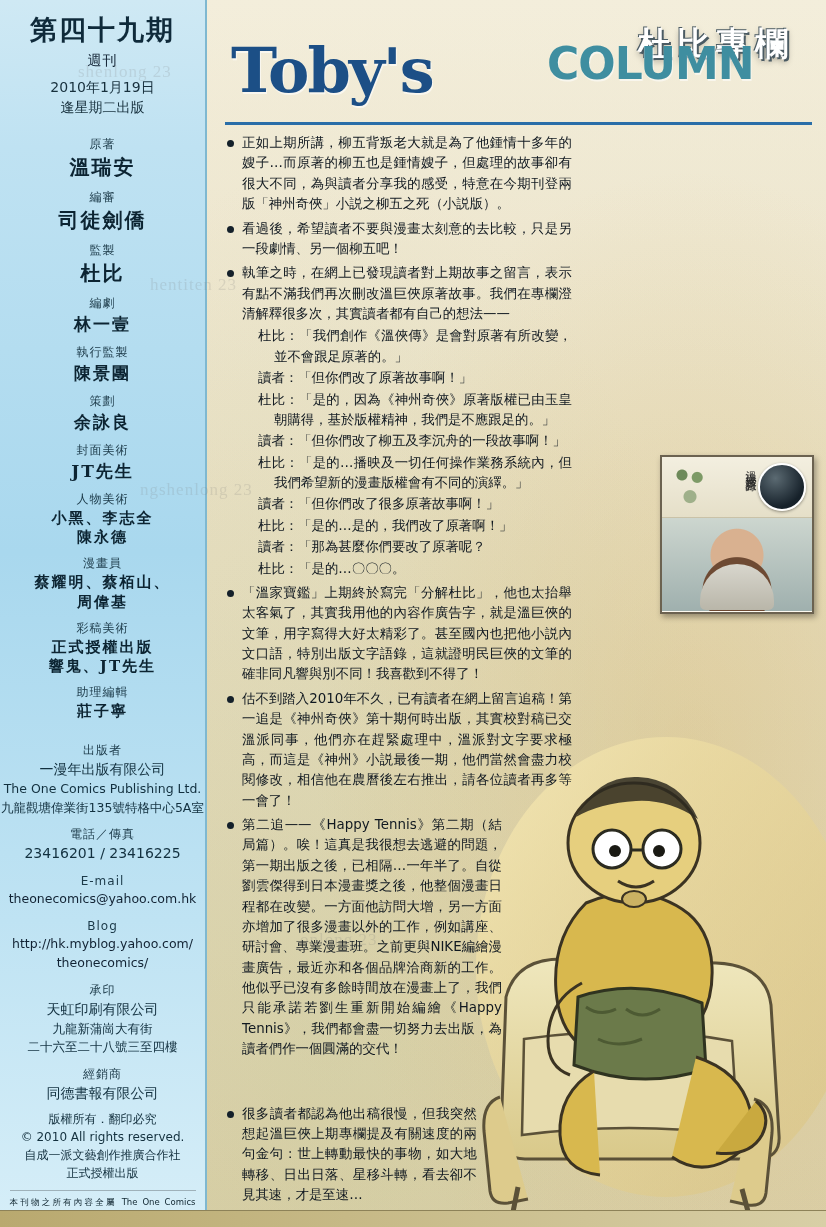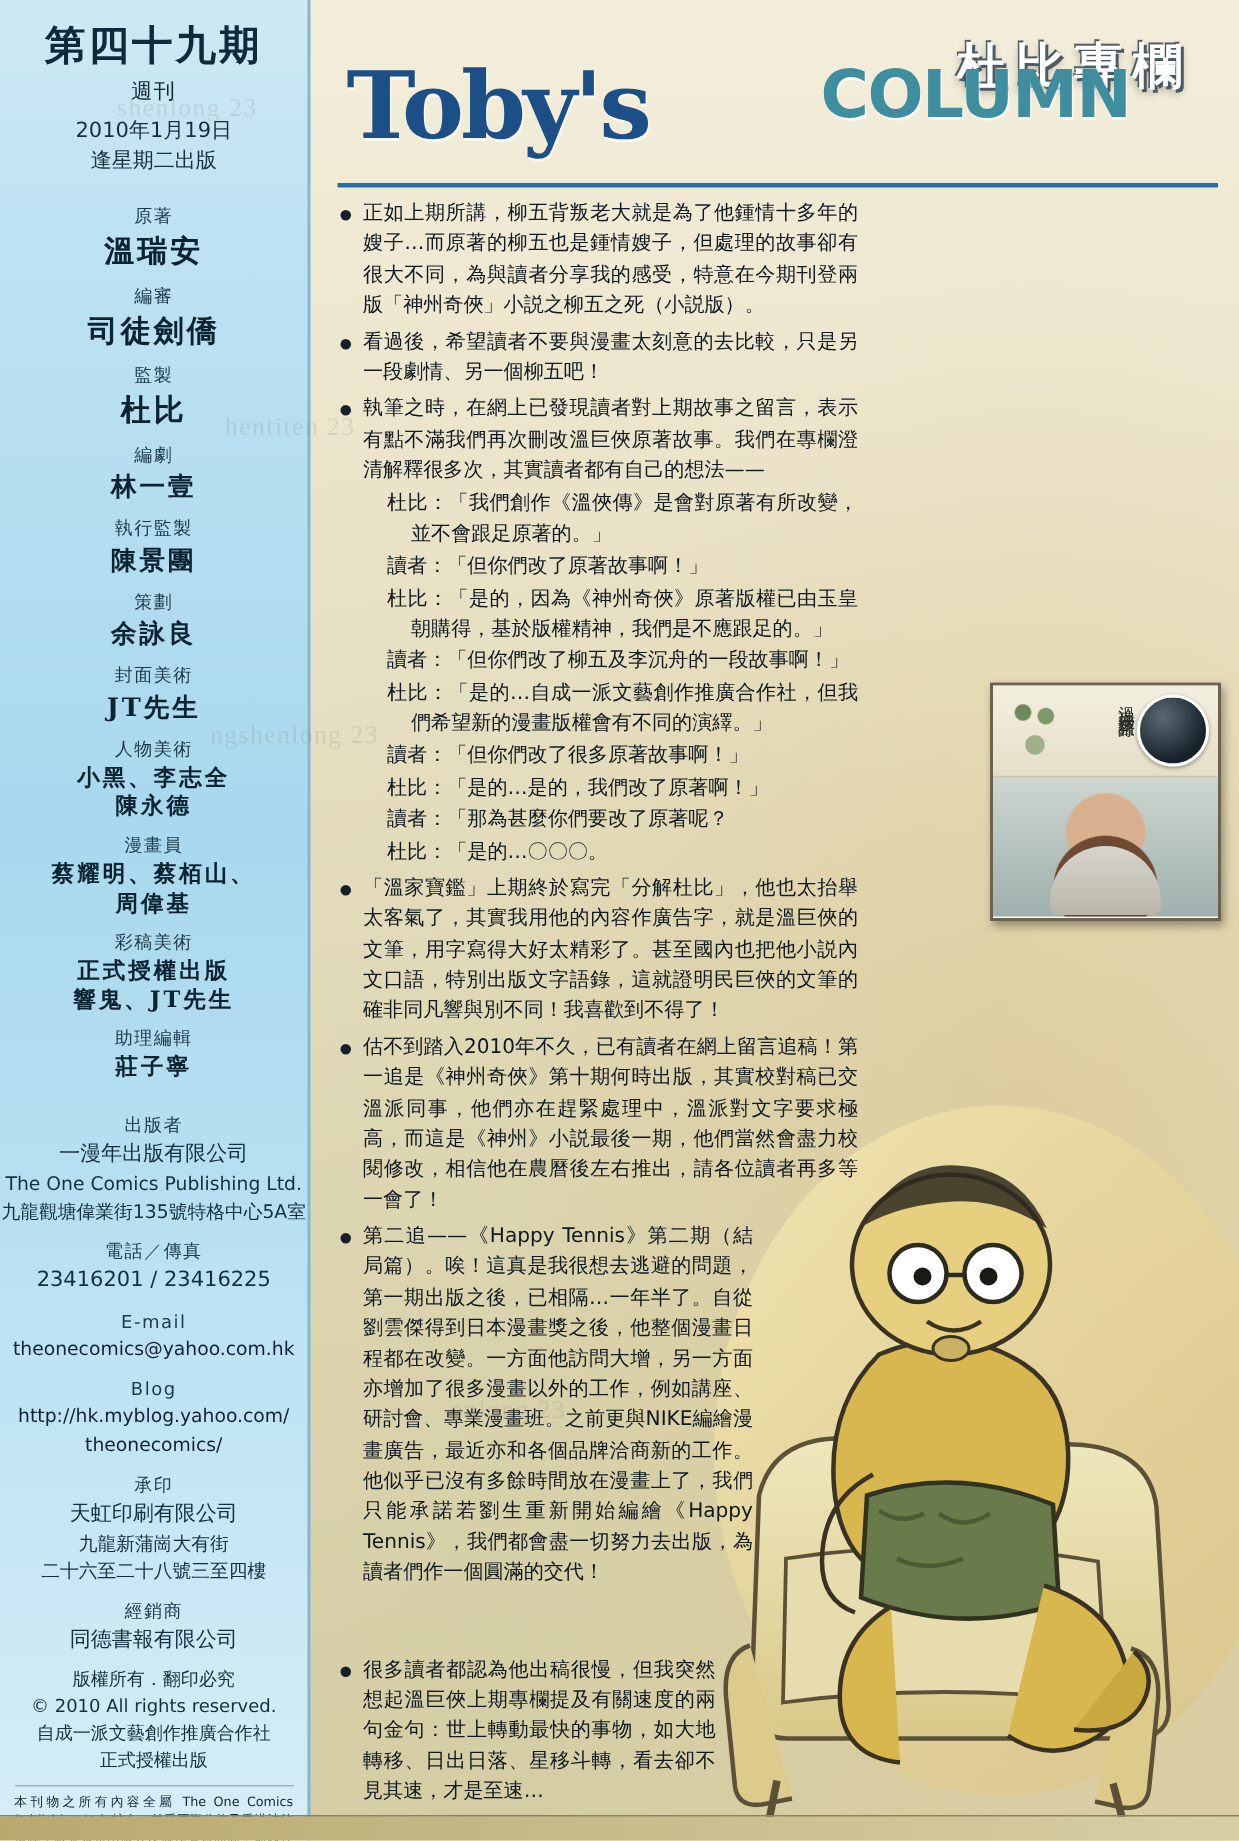--- a/index.html
+++ b/index.html
@@ -328,21 +328,21 @@
       <ul class="bullets">
         <li class="narrow">正如上期所講，柳五背叛老大就是為了他鍾情十多年的嫂子…而原著的柳五也是鍾情嫂子，但處理的故事卻有很大不同，為與讀者分享我的感受，特意在今期刊登兩版「神州奇俠」小説之柳五之死（小説版）。</li>
         <li class="narrow">看過後，希望讀者不要與漫畫太刻意的去比較，只是另一段劇情、另一個柳五吧！</li>
         <li class="narrow">
           <span>執筆之時，在網上已發現讀者對上期故事之留言，表示有點不滿我們再次刪改溫巨俠原著故事。我們在專欄澄清解釋很多次，其實讀者都有自己的想法——</span>
           <span class="dialog">
             <span class="line">杜比：「我們創作《溫俠傳》是會對原著有所改變，並不會跟足原著的。」</span>
             <span class="line">讀者：「但你們改了原著故事啊！」</span>
             <span class="line">杜比：「是的，因為《神州奇俠》原著版權已由玉皇朝購得，基於版權精神，我們是不應跟足的。」</span>
             <span class="line">讀者：「但你們改了柳五及李沉舟的一段故事啊！」</span>
-            <span class="line">杜比：「是的…自成一派文藝創作推廣合作社，但我們希望新的漫畫版權會有不同的演繹。」</span>
+            <span class="line">杜比：「是的…播映及一切任何操作業務系統內，但我們希望新的漫畫版權會有不同的演繹。」</span>
             <span class="line">讀者：「但你們改了很多原著故事啊！」</span>
             <span class="line">杜比：「是的…是的，我們改了原著啊！」</span>
             <span class="line">讀者：「那為甚麼你們要改了原著呢？</span>
             <span class="line">杜比：「是的…〇〇〇。</span>
           </span>
         </li>
         <li class="narrow">「溫家寶鑑」上期終於寫完「分解杜比」，他也太抬舉太客氣了，其實我用他的內容作廣告字，就是溫巨俠的文筆，用字寫得大好太精彩了。甚至國內也把他小説內文口語，特別出版文字語錄，這就證明民巨俠的文筆的確非同凡響與別不同！我喜歡到不得了！</li>
         <li class="narrow">估不到踏入2010年不久，已有讀者在網上留言追稿！第一追是《神州奇俠》第十期何時出版，其實校對稿已交溫派同事，他們亦在趕緊處理中，溫派對文字要求極高，而這是《神州》小説最後一期，他們當然會盡力校閱修改，相信他在農曆後左右推出，請各位讀者再多等一會了！</li>
         <li class="narrow2">第二追——《Happy Tennis》第二期（結局篇）。唉！這真是我很想去逃避的問題，第一期出版之後，已相隔…一年半了。自從劉雲傑得到日本漫畫獎之後，他整個漫畫日程都在改變。一方面他訪問大增，另一方面亦增加了很多漫畫以外的工作，例如講座、研討會、專業漫畫班。之前更與NIKE編繪漫畫廣告，最近亦和各個品牌洽商新的工作。他似乎已沒有多餘時間放在漫畫上了，我們只能承諾若劉生重新開始編繪《Happy Tennis》，我們都會盡一切努力去出版，為讀者們作一個圓滿的交代！</li>
         <li class="narrow3">很多讀者都認為他出稿很慢，但我突然想起溫巨俠上期專欄提及有關速度的兩句金句：世上轉動最快的事物，如大地轉移、日出日落、星移斗轉，看去卻不見其速，才是至速…</li>

